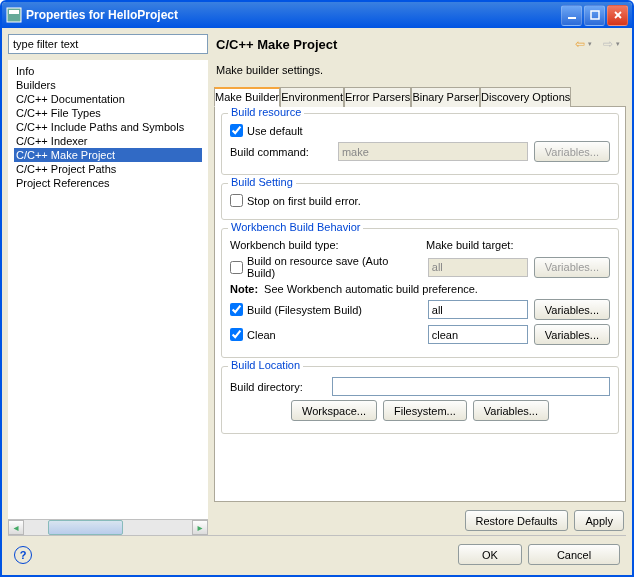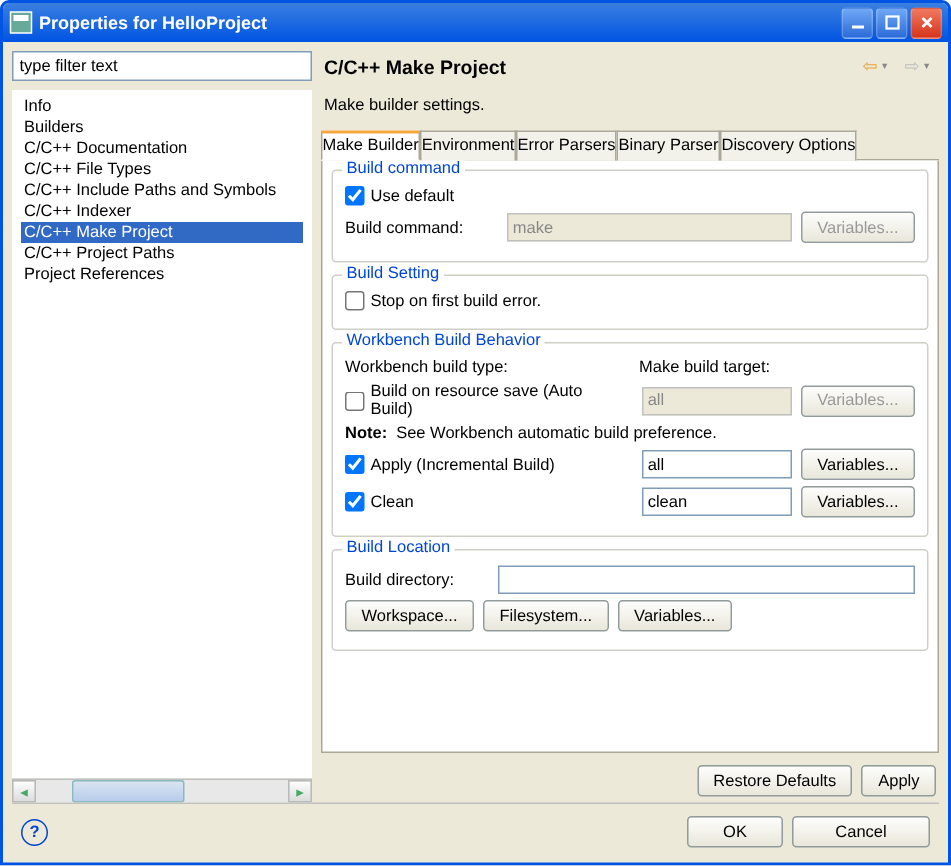--- a/index.html
+++ b/index.html
@@ -118,21 +118,21 @@
             <div class="tab active">Make Builder</div>
             <div class="tab">Environment</div>
             <div class="tab">Error Parsers</div>
             <div class="tab">Binary Parser</div>
             <div class="tab">Discovery Options</div>
           </div>
 
         <div class="tab-body">
 
           <div class="group">
-            <span class="group-title">Build command</span>
+            <span class="group-title">Build resource</span>
             <div class="row">
               <label>
                 <input type="checkbox" class="chk" id="use-default-chk" checked="" style="">
                 <span>Use default</span>
               </label>
             </div>
             <div class="row">
               <span>Build command:</span>
               <input class="inp" disabled="" style="flex: 1 1 0%;" value="make">
               <button class="btn" disabled="">Variables...</button>
@@ -163,42 +163,42 @@
               <input class="inp" disabled="" style="width: 100px;" value="all">
               <button class="btn" disabled="">Variables...</button>
             </div>
             <div class="row">
               <span class="note">Note:</span>
               <span> See Workbench automatic build preference.</span>
             </div>
             <div class="row">
               <label style="width:190px">
                 <input type="checkbox" class="chk" id="inc-chk" checked="" style="">
-                <span>Apply (Incremental Build)</span>
+                <span>Build (Filesystem Build)</span>
               </label>
               <input class="inp" style="width: 100px;" value="all">
               <button class="btn">Variables...</button>
             </div>
             <div class="row">
               <label style="width:190px">
                 <input type="checkbox" class="chk" id="clean-chk" checked="" style="">
                 <span>Clean</span>
               </label>
               <input class="inp" style="width: 100px;" value="clean">
               <button class="btn">Variables...</button>
             </div>
           </div>
 
           <div class="group">
             <span class="group-title">Build Location</span>
             <div class="row">
               <span>Build directory:</span>
               <input class="inp" style="flex: 1 1 0%;" value="">
             </div>
-            <div class="row" style="justify-content:flex-start">
+            <div class="row" style="justify-content:center">
               <button class="btn">Workspace...</button>
               <button class="btn">Filesystem...</button>
               <button class="btn">Variables...</button>
             </div>
           </div>
 
         </div>
 
         <div class="btm-btns">
           <button class="btn">Restore Defaults</button>

